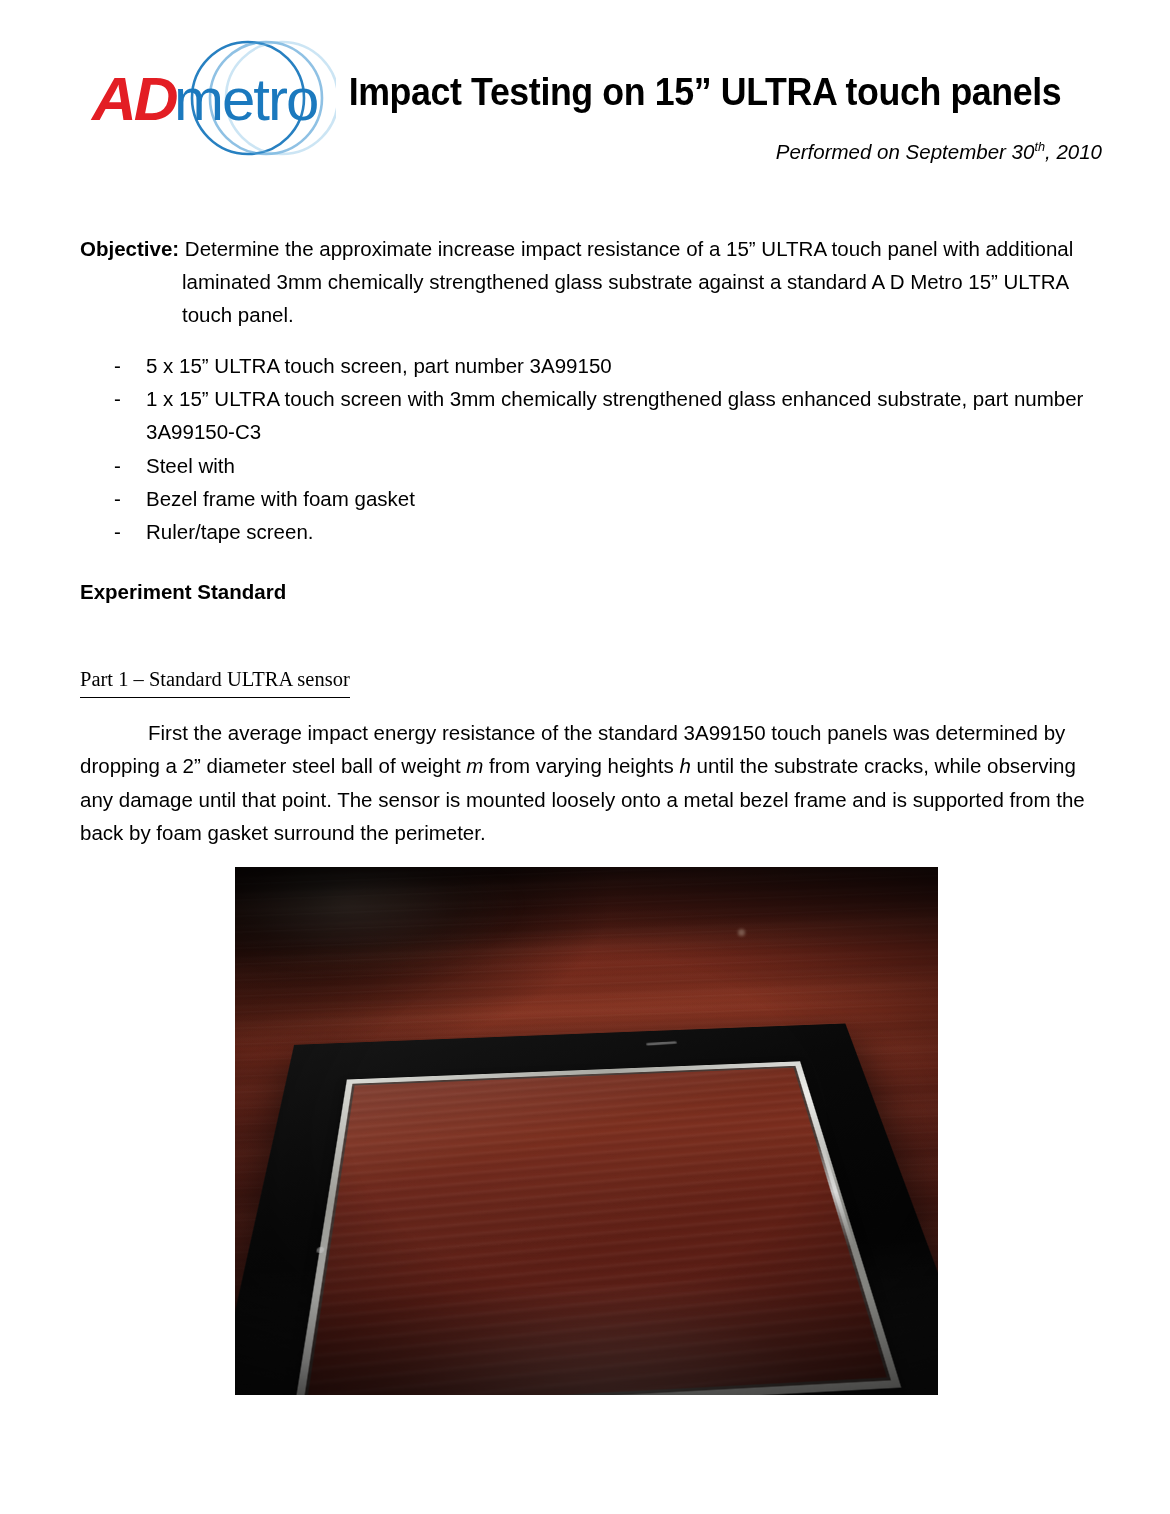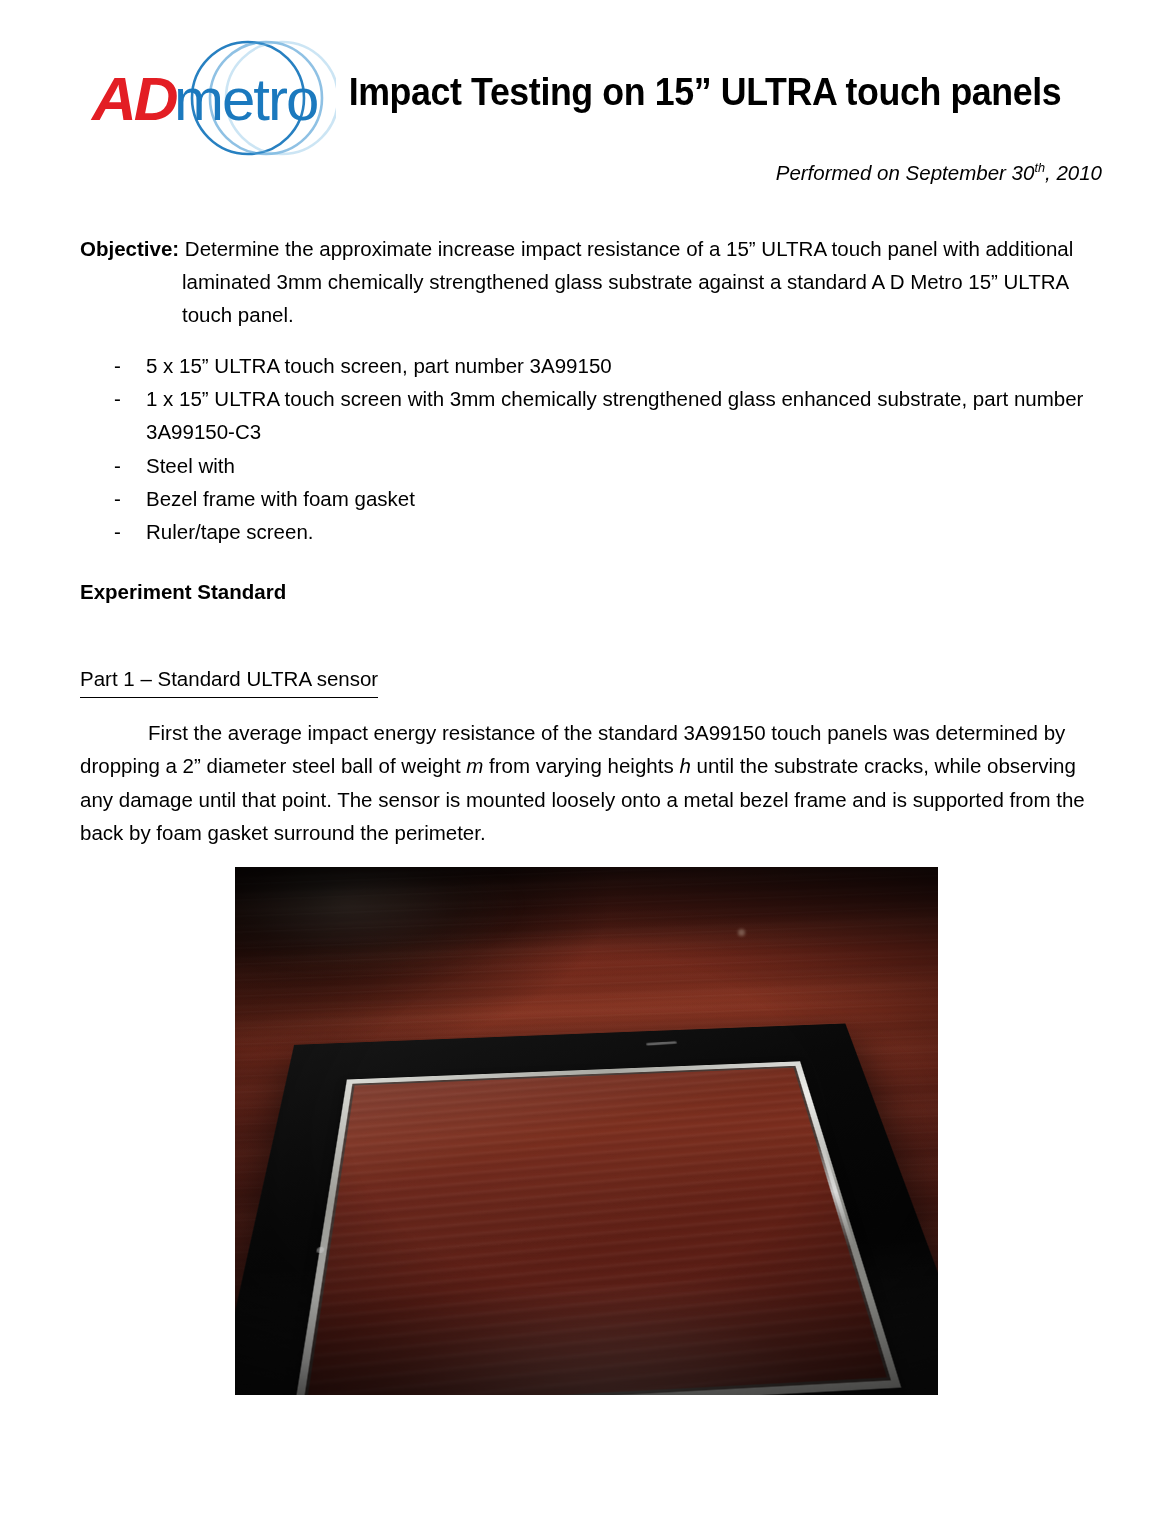--- a/index.html
+++ b/index.html
@@ -61,21 +61,20 @@
   .doc-subtitle {
     position: absolute;
     left: 300px;
     top: 140px;
     width: 802px;
     text-align: right;
     font-size: 20.5px;
     font-style: italic;
     font-family: "Liberation Sans", sans-serif;
     white-space: nowrap;
-    margin-top: 21px;
   }
   .doc-subtitle sup {
     font-size: 0.62em;
     vertical-align: super;
     line-height: 0;
   }
 
   
   .content {
     position: absolute;
@@ -124,20 +123,21 @@
   .subsection-head {
     font-size: 20.5px;
     margin: 28px 0 0 0;
     line-height: 1.6;
     display: inline-block;
     border-bottom: 1.6px solid #000;
     padding-bottom: 1px;
   }
   .subsection-wrap {
     margin-top: 26px;
+    font-family: Liberation Serif, serif;
   }
 
   .body-para {
     font-size: 20.5px;
     line-height: 1.63;
     margin: 18px 0 0 0;
     text-indent: 68px;
   }
   .body-para i { font-style: italic; }
 

